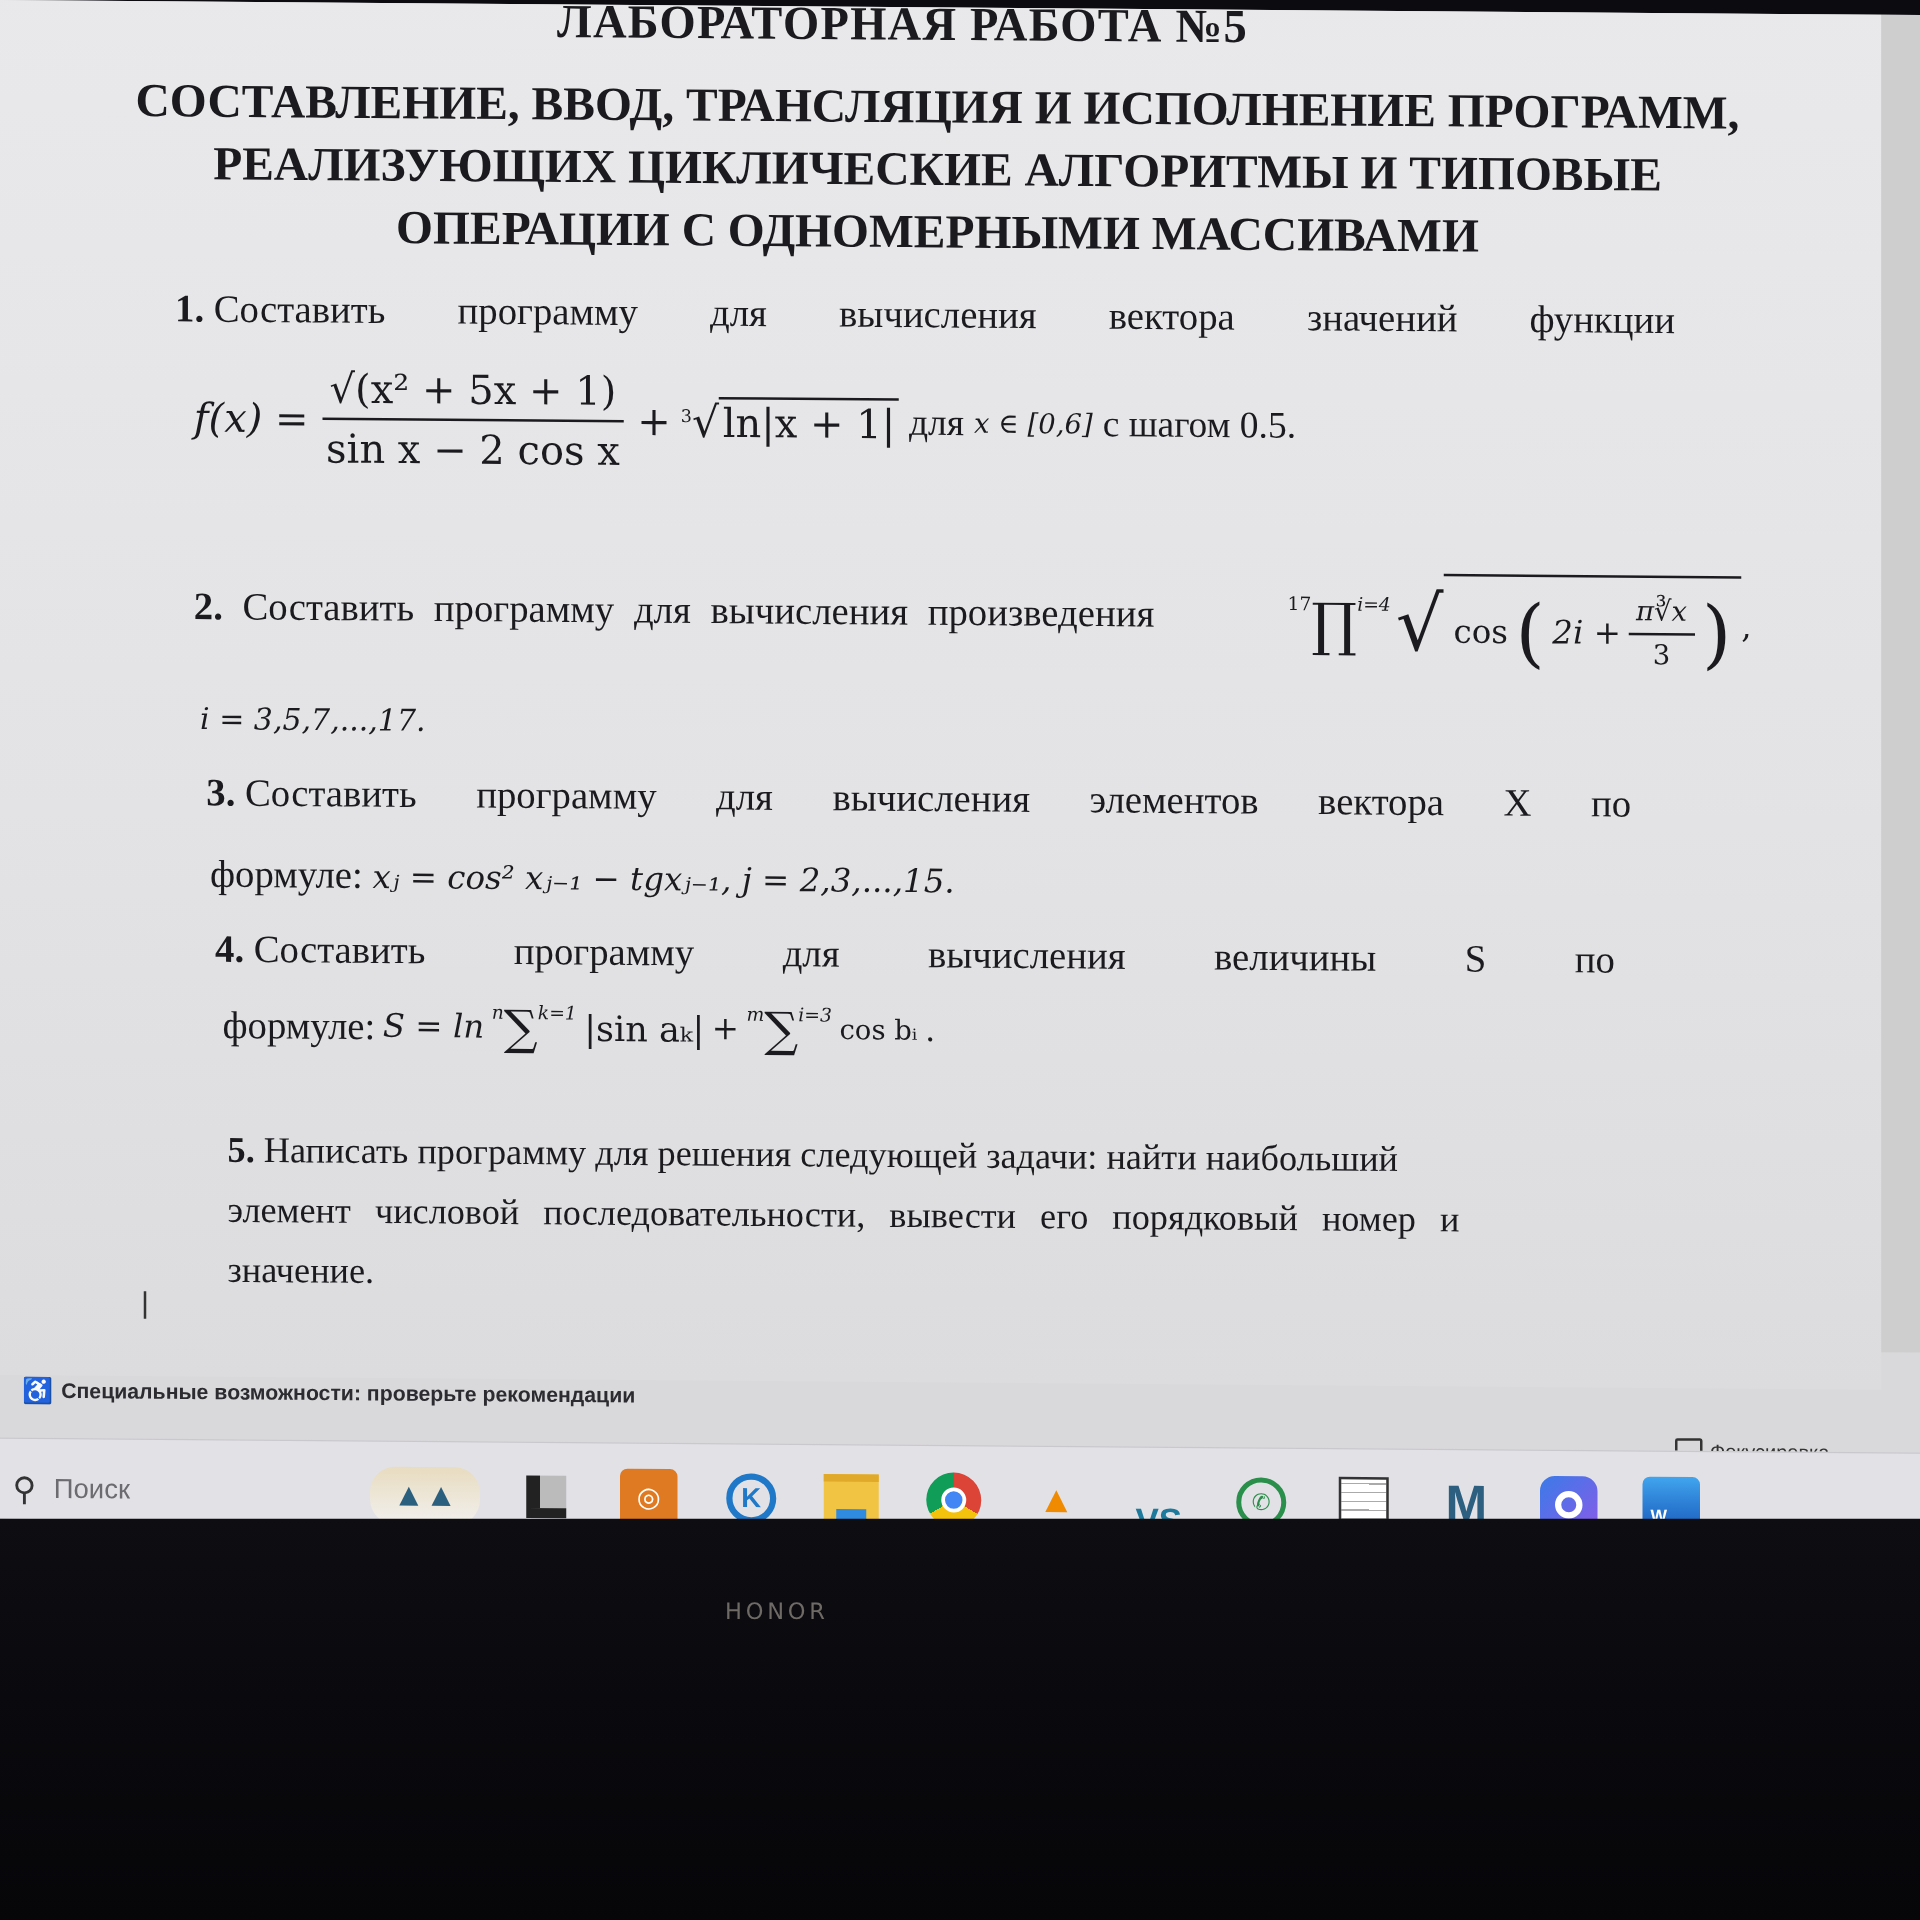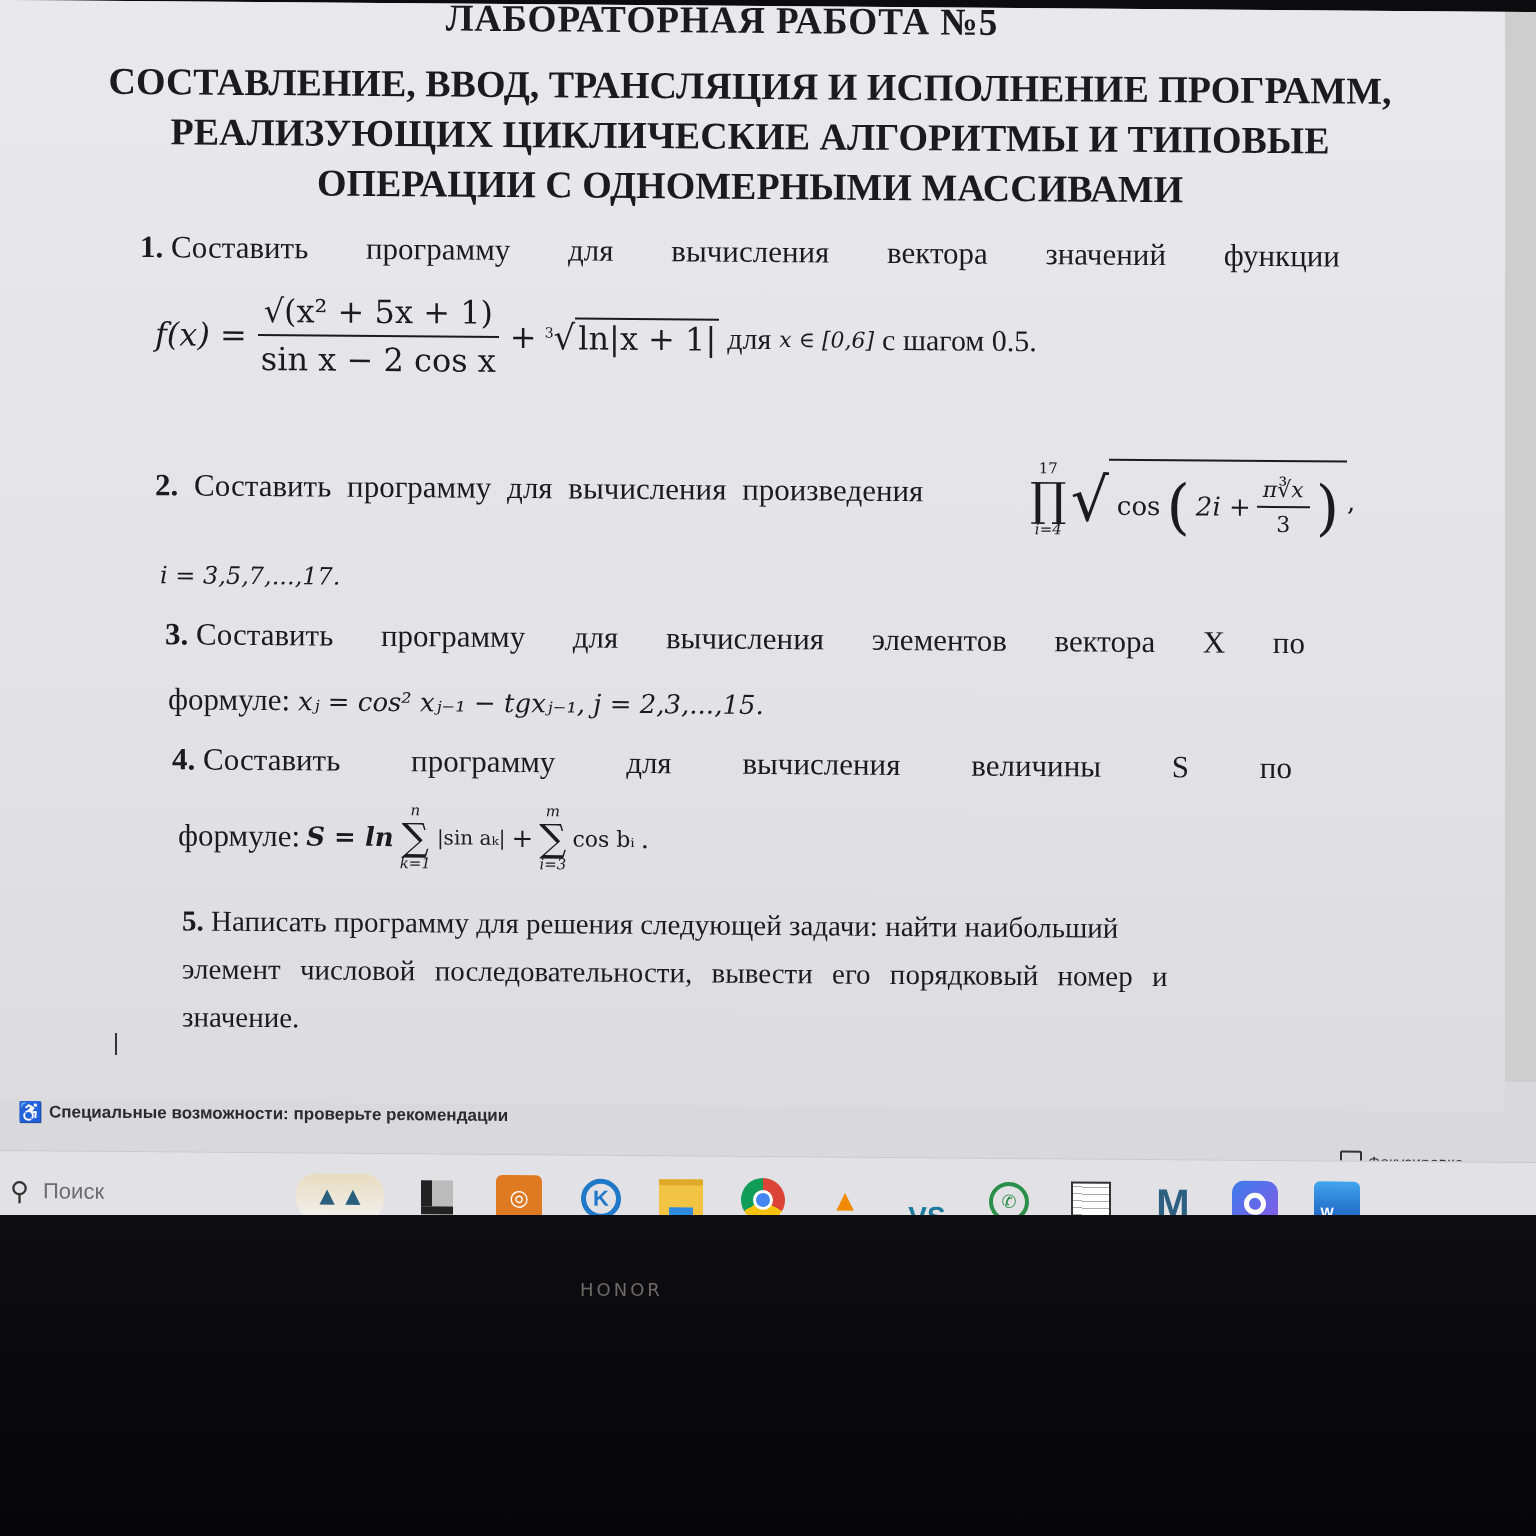--- a/index.html
+++ b/index.html
@@ -13,21 +13,21 @@
   .task { position:absolute; font-size:31px; white-space:nowrap; }
   .task b { font-weight:bold; }
   .spaced { display:flex; justify-content:space-between; }
   .math { font-family:"DejaVu Serif", serif; font-style:normal; }
   .it { font-style:italic; }
   .frac { display:inline-flex; flex-direction:column; align-items:center; vertical-align:middle; }
   .frac .num { border-bottom:2px solid #1b1b1f; padding:0 6px 4px; }
   .frac .den { padding:4px 6px 0; }
   .sqrt { display:inline-block; border-top:2px solid #1b1b1f; padding:0 3px; }
   .rad { font-size:34px; }
-  .bigop { display:inline-flex; flex-direction:column; align-items:center; vertical-align:middle; line-height:1; }
+  .bigop { display:inline-flex; flex-direction:row; align-items:flex-start; vertical-align:middle; line-height:1; }
   .bigop .lim { font-size:15px; font-style:italic; }
   .bigop .op { font-size:46px; }
   .cursor-bar { position:absolute; left:115px; top:1062px; width:2px; height:22px; background:#333; }
   .status-notice { position:absolute; left:18px; top:1100px; font-family:"Liberation Sans", sans-serif; font-size:17px; font-weight:bold; color:#2b2b30; display:flex; align-items:center; gap:6px; }
   .focus-btn { position:absolute; left:1340px; top:1140px; font-family:"Liberation Sans", sans-serif; font-size:16px; color:#333; display:flex; align-items:center; gap:6px; }
   .taskbar { position:absolute; left:0; top:1132px; width:1536px; height:90px; background:#e2e1e6; border-top:1px solid #c9c8cd; }
   .search { position:absolute; left:10px; top:16px; width:260px; height:48px; display:flex; align-items:center; gap:14px; font-family:"Liberation Sans", sans-serif; font-size:22px; color:#6b6b70; }
   .tb-icon { position:absolute; top:20px; width:46px; height:46px; border-radius:6px; display:flex; align-items:center; justify-content:center; }
   .bezel { position:absolute; left:0; top:1215px; width:1536px; height:321px; background:linear-gradient(180deg,#0d0d12 0%,#060609 100%); }
   .brand { position:absolute; left:580px; top:64px; color:#6e6a66; font-family:"DejaVu Sans", sans-serif; font-size:18px; letter-spacing:3px; }
@@ -113,27 +113,27 @@
         <span><b>4.</b> <span>Составить</span></span>
         <span>программу</span>
         <span>для</span>
         <span>вычисления</span>
         <span>величины</span>
         <span>S</span>
         <span>по</span>
       </div>
       <div class="task" style="left:178px; top:830px; display:flex; align-items:center; gap:6px;">
         <span>формуле:</span>
-        <span class="math it" style="font-size:26px;font-weight:bold;">S = ln</span>
+        <span class="math it" style="font-size:26px;">S = ln</span>
         <span class="bigop math">
           <span class="lim">n</span>
           <span class="op" style="font-size:38px;">∑</span>
           <span class="lim">k=1</span>
         </span>
-        <span class="math" style="font-size:20px;">|sin aₖ|</span>
+        <span class="math" style="font-size:28px;">|sin aₖ|</span>
         <span class="math" style="font-size:26px;">+</span>
         <span class="bigop math">
           <span class="lim">m</span>
           <span class="op" style="font-size:38px;">∑</span>
           <span class="lim">i=3</span>
         </span>
         <span class="math" style="font-size:22px;">cos bᵢ</span>
         <span class="math" style="font-size:26px;">.</span>
       </div>
 

